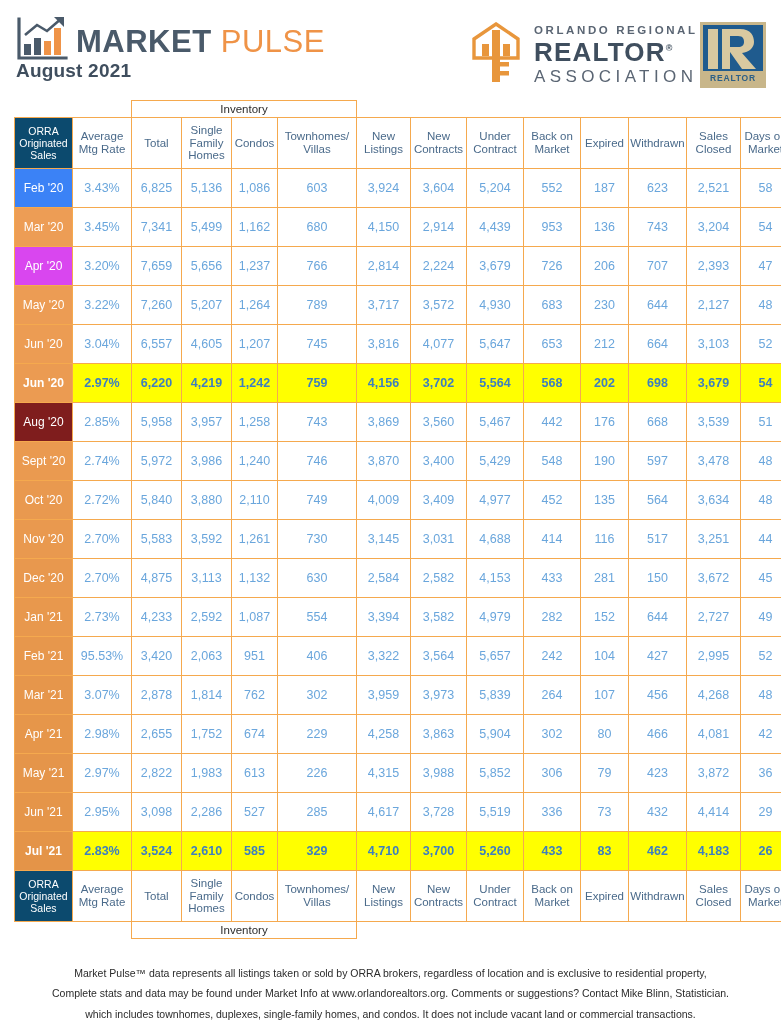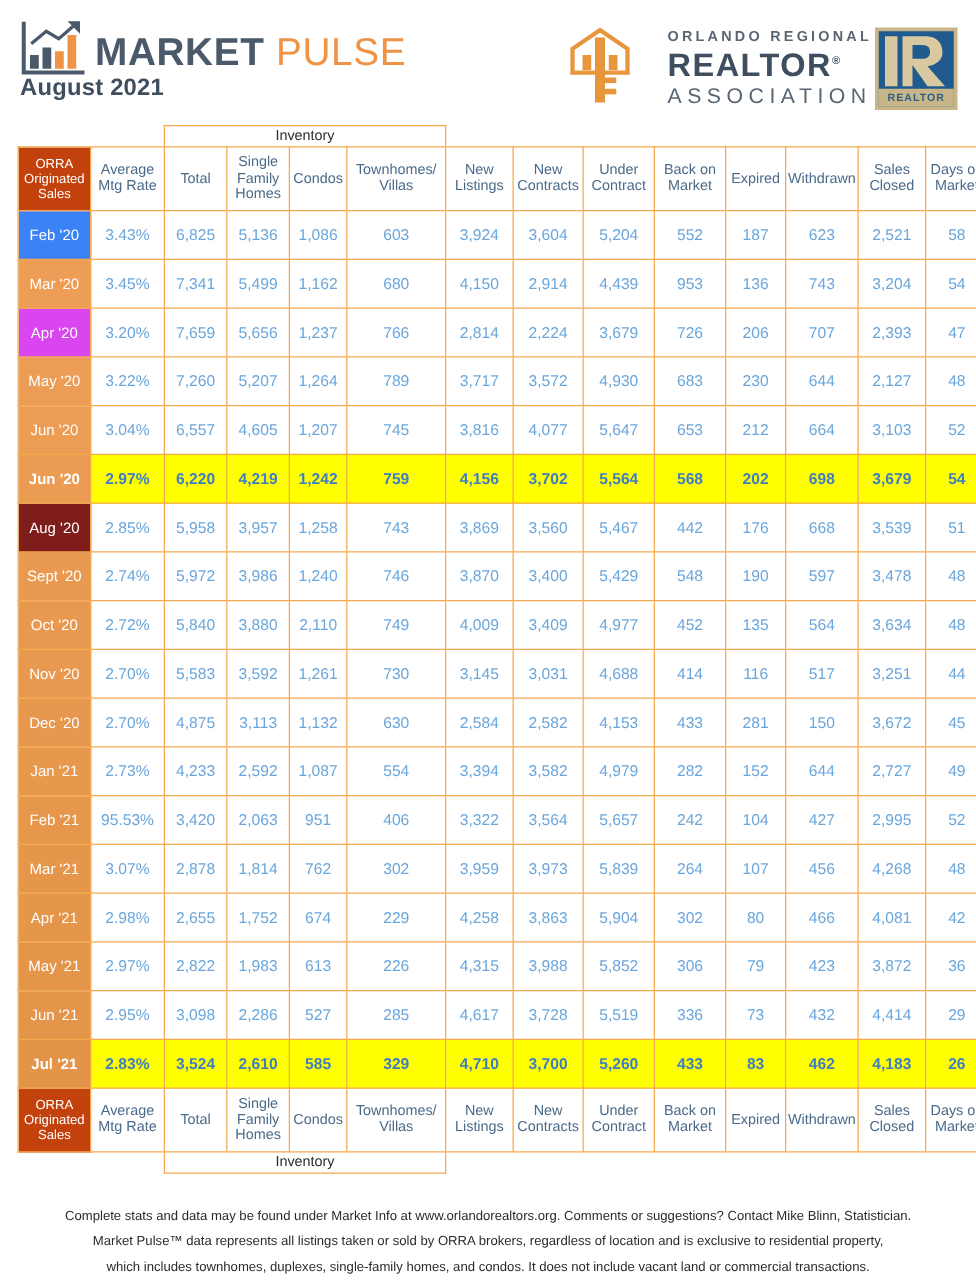--- a/index.html
+++ b/index.html
@@ -22,21 +22,21 @@
   .mp-logo{width:56px;height:50px;position:relative;}
   .mp-title{font-size:31px;font-weight:bold;letter-spacing:.5px;line-height:1;}
   .mp-title .mk{color:#4a5a6a;}
   .mp-title .pl{color:#ef9347;font-weight:normal;}
   .mp-month{
     position:absolute;left:16px;top:60px;
     font-size:19px;font-weight:bold;color:#3f4e5e;letter-spacing:.2px;
   }
 
   
-  .orra{position:absolute;left:452px;top:22px;display:flex;align-items:center;gap:26px;}
+  .orra{position:absolute;left:468px;top:22px;display:flex;align-items:center;gap:10px;}
   .orra-mark{width:56px;height:66px;position:relative;}
   .orra-text{line-height:1;}
   .orra-l1{font-size:11.5px;letter-spacing:2.6px;color:#5a6573;font-weight:bold;}
   .orra-l2{font-size:26px;letter-spacing:1.2px;color:#3f4e5e;font-weight:bold;margin-top:2px;}
   .orra-l2 sup{font-size:9px;vertical-align:super;}
   .orra-l3{font-size:17px;letter-spacing:4.4px;color:#5a6573;margin-top:3px;}
 
   .realtor-r{
     position:absolute;left:700px;top:22px;width:66px;height:66px;
     background:#c8b68a;padding:3px;box-sizing:border-box;
@@ -64,21 +64,21 @@
   .inv-head{
     height:16px;font-size:11.5px;font-weight:bold;color:#2c2c2c;
     border-left:1px solid #f5a94e;border-right:1px solid #f5a94e;
   }
   .blank-top{border:none !important;}
   .hdr{
     height:50px;font-size:11.5px;font-weight:bold;color:#4a6a8a;
     line-height:1.12;background:#ffffff;
   }
   .hdr-orra{
-    background:#c2410c;color:#ffffff;font-size:10.5px;font-weight:bold;
+    background:#0c4a6e;color:#ffffff;font-size:10.5px;font-weight:bold;
     line-height:1.15;border-color:#e8120c;
   }
   td.mth{
     color:#ffffff;font-weight:normal;font-size:12px;
     border-left:1px solid #e08a34;border-right:1px solid #e08a34;
     border-top:1px solid #e8a05a;border-bottom:1px solid #e8a05a;
   }
   td.num{color:#6aa6dc;font-size:12.5px;height:38px;}
   td.soft{border-color:#fbd3ad;}
   tr.hi td.num{background:#ffff00;color:#3d7fbf;font-weight:bold;}
@@ -504,17 +504,17 @@
           <td class="blank-top"></td>
           <td class="blank-top"></td>
           <td class="inv-foot" colspan="4">Inventory</td>
           <td class="blank-top" colspan="8"></td>
         </tr>
       </tfoot>
     </table>
   </div>
 
   <div class="notes">
+    <div>Market Pulse™ data represents all listings taken or sold by ORRA brokers, regardless of location and is exclusive to residential property,</div>
     <div>Complete stats and data may be found under Market Info at www.orlandorealtors.org. Comments or suggestions? Contact Mike Blinn, Statistician.</div>
-    <div>Market Pulse™ data represents all listings taken or sold by ORRA brokers, regardless of location and is exclusive to residential property,</div>
     <div>which includes townhomes, duplexes, single-family homes, and condos. It does not include vacant land or commercial transactions.</div>
   </div>
 </div>
 
 </body></html>

